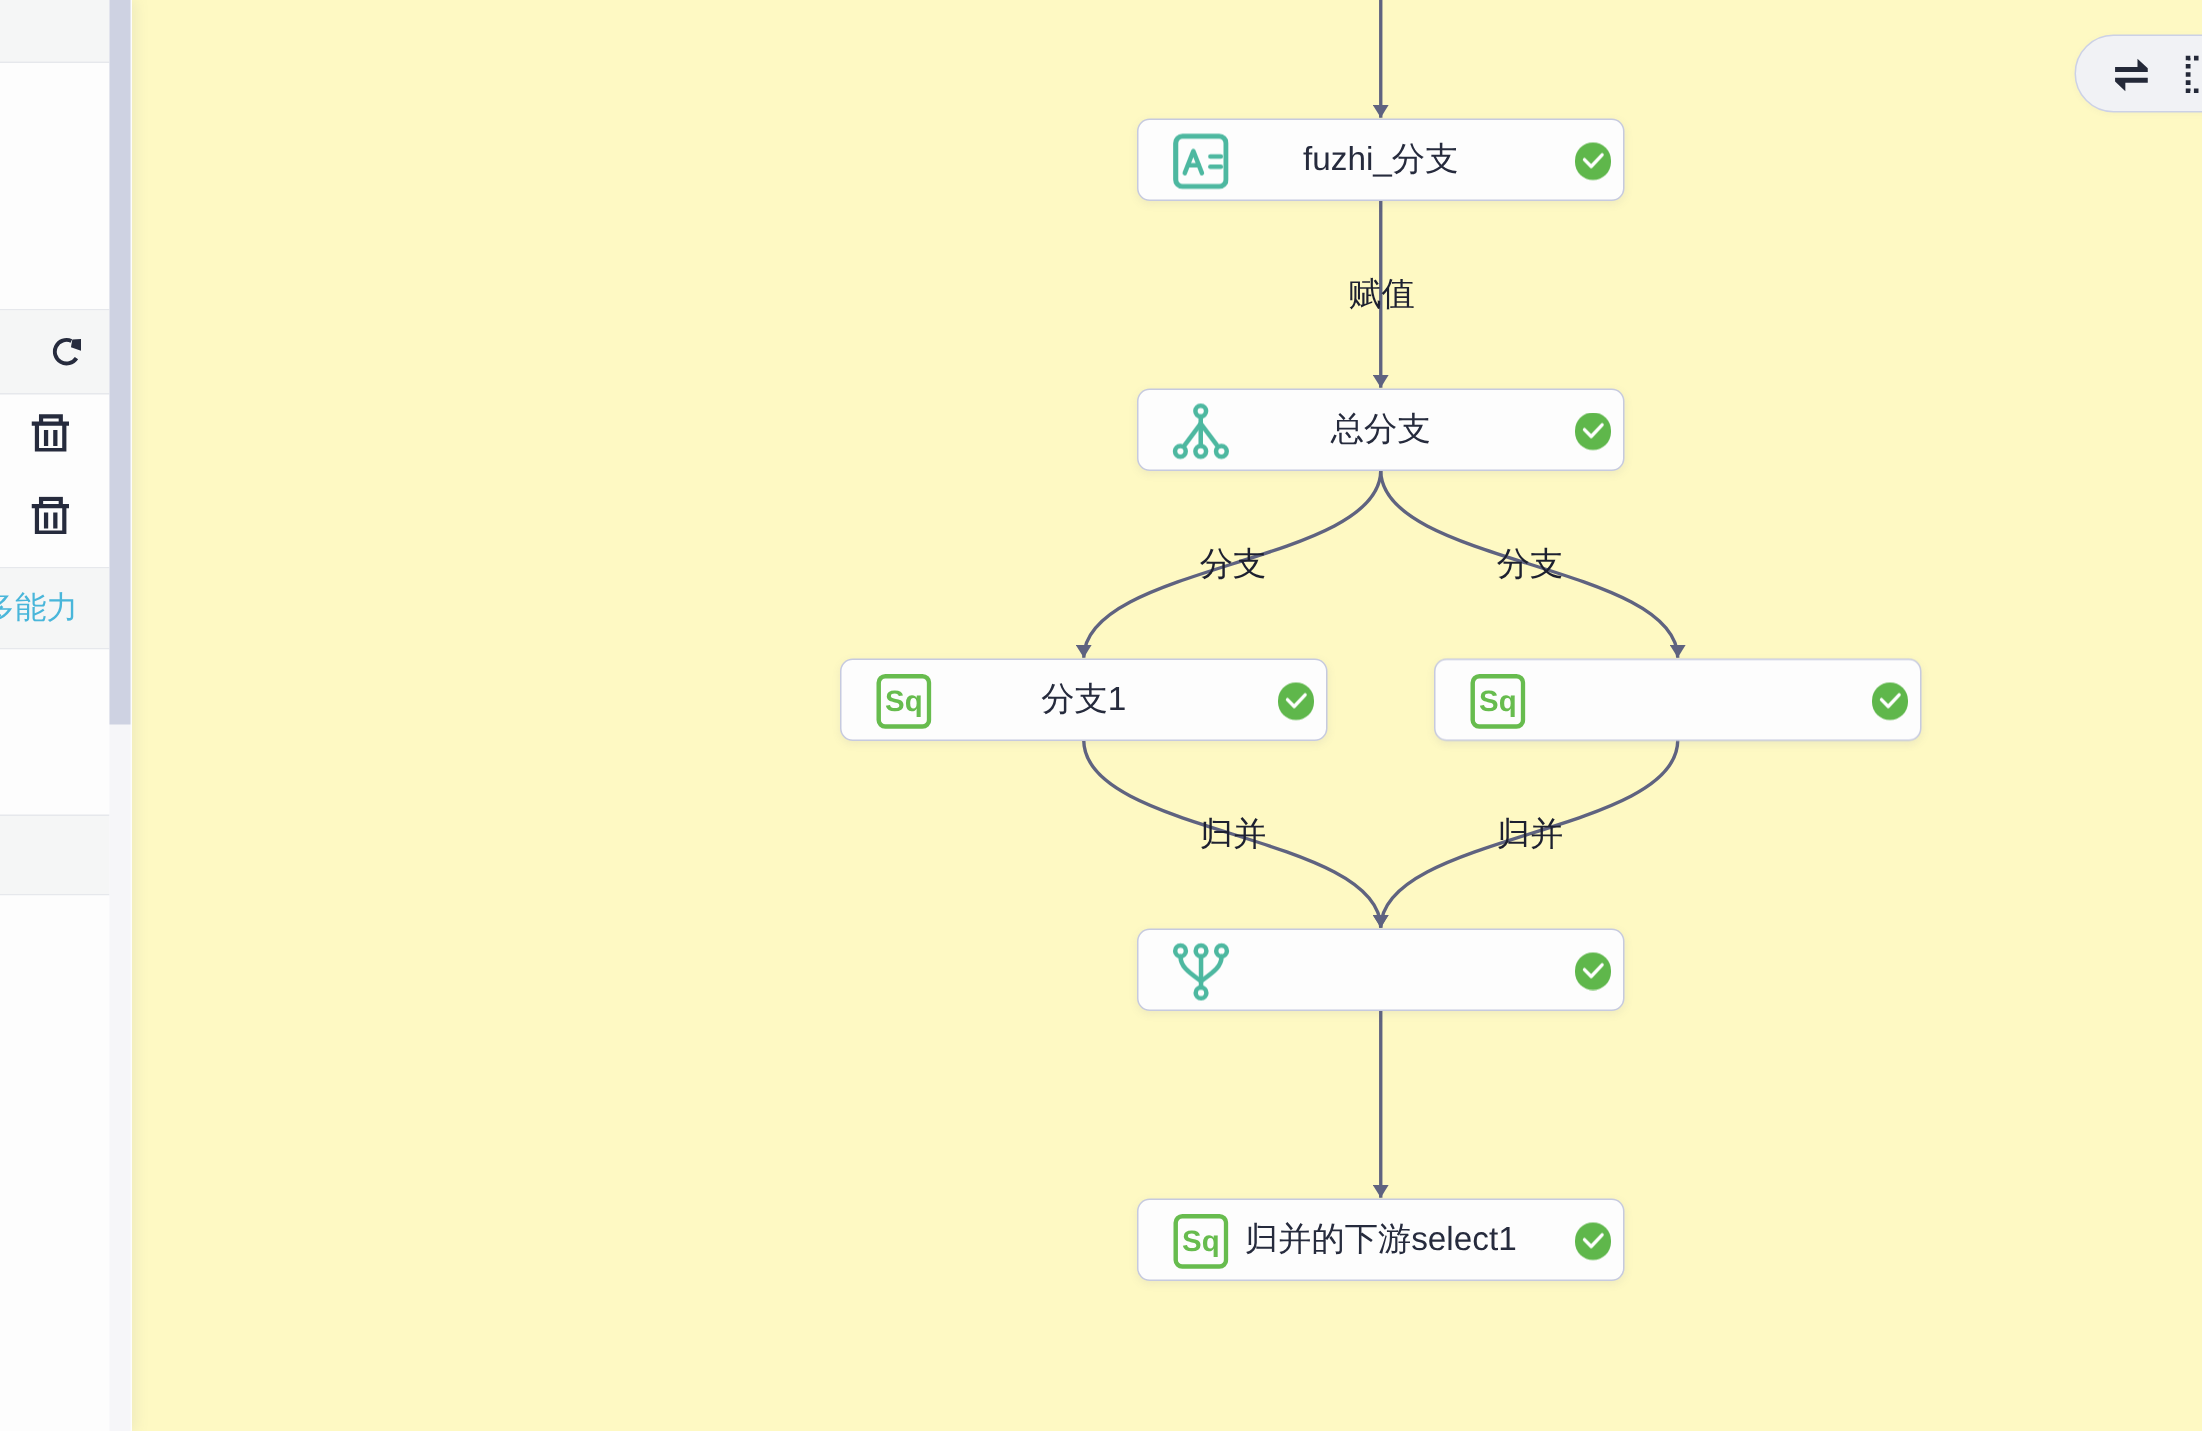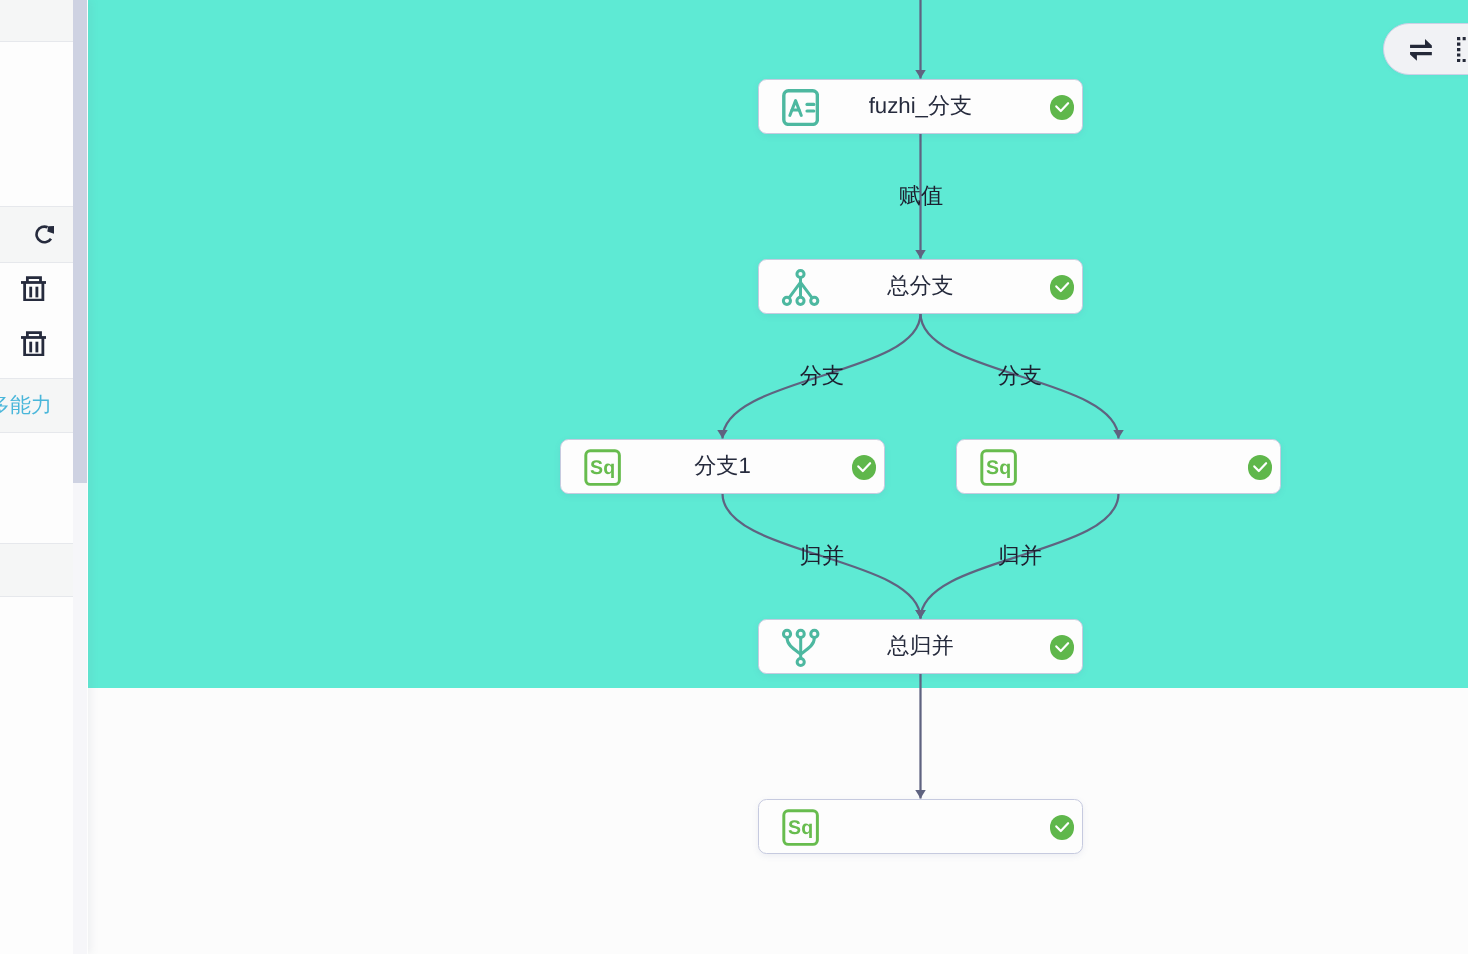--- a/index.html
+++ b/index.html
@@ -5,21 +5,21 @@
 <style>
   html,body{margin:0;padding:0;}
   body{width:1468px;height:954px;overflow:hidden;background:#fcfcfc;
        font-family:"Liberation Sans",sans-serif;
        -webkit-font-smoothing:antialiased;text-rendering:geometricPrecision;}
   svg text{-webkit-font-smoothing:antialiased;}
   .node .nicon, .node .ntitle, .elabel, .lp-link{will-change:transform;}
   #app{position:absolute;left:0;top:0;width:1468px;height:954px;overflow:hidden;}
 
   
-  #canvas{position:absolute;left:0;top:0;width:1468px;height:688px;background:#5eead4;}
+  #canvas{position:absolute;left:0;top:0;width:1468px;height:954px;background:#fef9c3;}
   #edges{position:absolute;left:0;top:0;width:1468px;height:954px;}
 
   .node{position:absolute;box-sizing:border-box;height:55px;
         background:#fdfdfd;border:1px solid #c6cadf;border-radius:8.5px;
         box-shadow:0 2px 6px rgba(100,110,160,.10);
         display:flex;align-items:center;}
   .node .nicon{position:absolute;left:23px;top:50%;margin-top:-17.4px;
                width:37.2px;height:37.2px;display:block;}
   .node .ntitle{position:absolute;left:0;right:0;text-align:center;
                 font-size:22.2px;color:#262b3d;line-height:26px;top:50%;
@@ -134,32 +134,32 @@
         <div class="node" style="left: 758px; top: 618.5px; width: 325px; height: 55px;">
           <span class="nicon"><svg viewBox="0 0 37 37" fill="none" stroke="#4db8a0" stroke-width="3.0" stroke-linecap="round" stroke-linejoin="round" overflow="visible">
               <path d="M18.6 8.6V29.2"></path>
               <path d="M5.0 8.6C5.0 15.8 11.4 19.7 18.6 25.0"></path>
               <path d="M32.2 8.6C32.2 15.8 25.8 19.7 18.6 25.0"></path>
               <circle cx="18.6" cy="4.9" r="3.55"></circle>
               <circle cx="5.0" cy="4.9" r="3.55"></circle>
               <circle cx="32.2" cy="4.9" r="3.55"></circle>
               <circle cx="18.6" cy="32.8" r="3.55"></circle>
             </svg></span>
-          <span class="ntitle">总归并</span>
           <span class="nstatus">
             <svg width="24.5" height="24.5" viewBox="0 0 24.5 24.5" fill="none" stroke="#fff" stroke-width="2.2" stroke-linecap="round" stroke-linejoin="round">
               <path d="M6.3 11.4L10.8 16.0L18.1 8.2"></path>
             </svg>
           </span>
         </div>
         <div class="node" style="left: 758px; top: 798.5px; width: 325px; height: 55px;">
           <span class="nicon"><svg viewBox="0 0 37 37" fill="none" stroke="#67bc4e" stroke-width="2.95">
               <rect x="1.8" y="1.8" width="33.4" height="33.4" rx="4.4"></rect>
               <text x="18.6" y="25.0" font-family="Liberation Sans, sans-serif" font-size="19.5" font-weight="700" fill="#67bc4e" stroke="none" text-anchor="middle" letter-spacing="0.2">Sq</text>
             </svg></span>
+          <span class="ntitle">归并的下游select1</span>
           <span class="nstatus">
             <svg width="24.5" height="24.5" viewBox="0 0 24.5 24.5" fill="none" stroke="#fff" stroke-width="2.2" stroke-linecap="round" stroke-linejoin="round">
               <path d="M6.3 11.4L10.8 16.0L18.1 8.2"></path>
             </svg>
           </span>
         </div>
       </div>
     <div id="labels-layer">
         <div class="elabel" style="left: 920.5px; top: 196px;">赋值</div>
         <div class="elabel" style="left: 821.5px; top: 376px;">分支</div>

